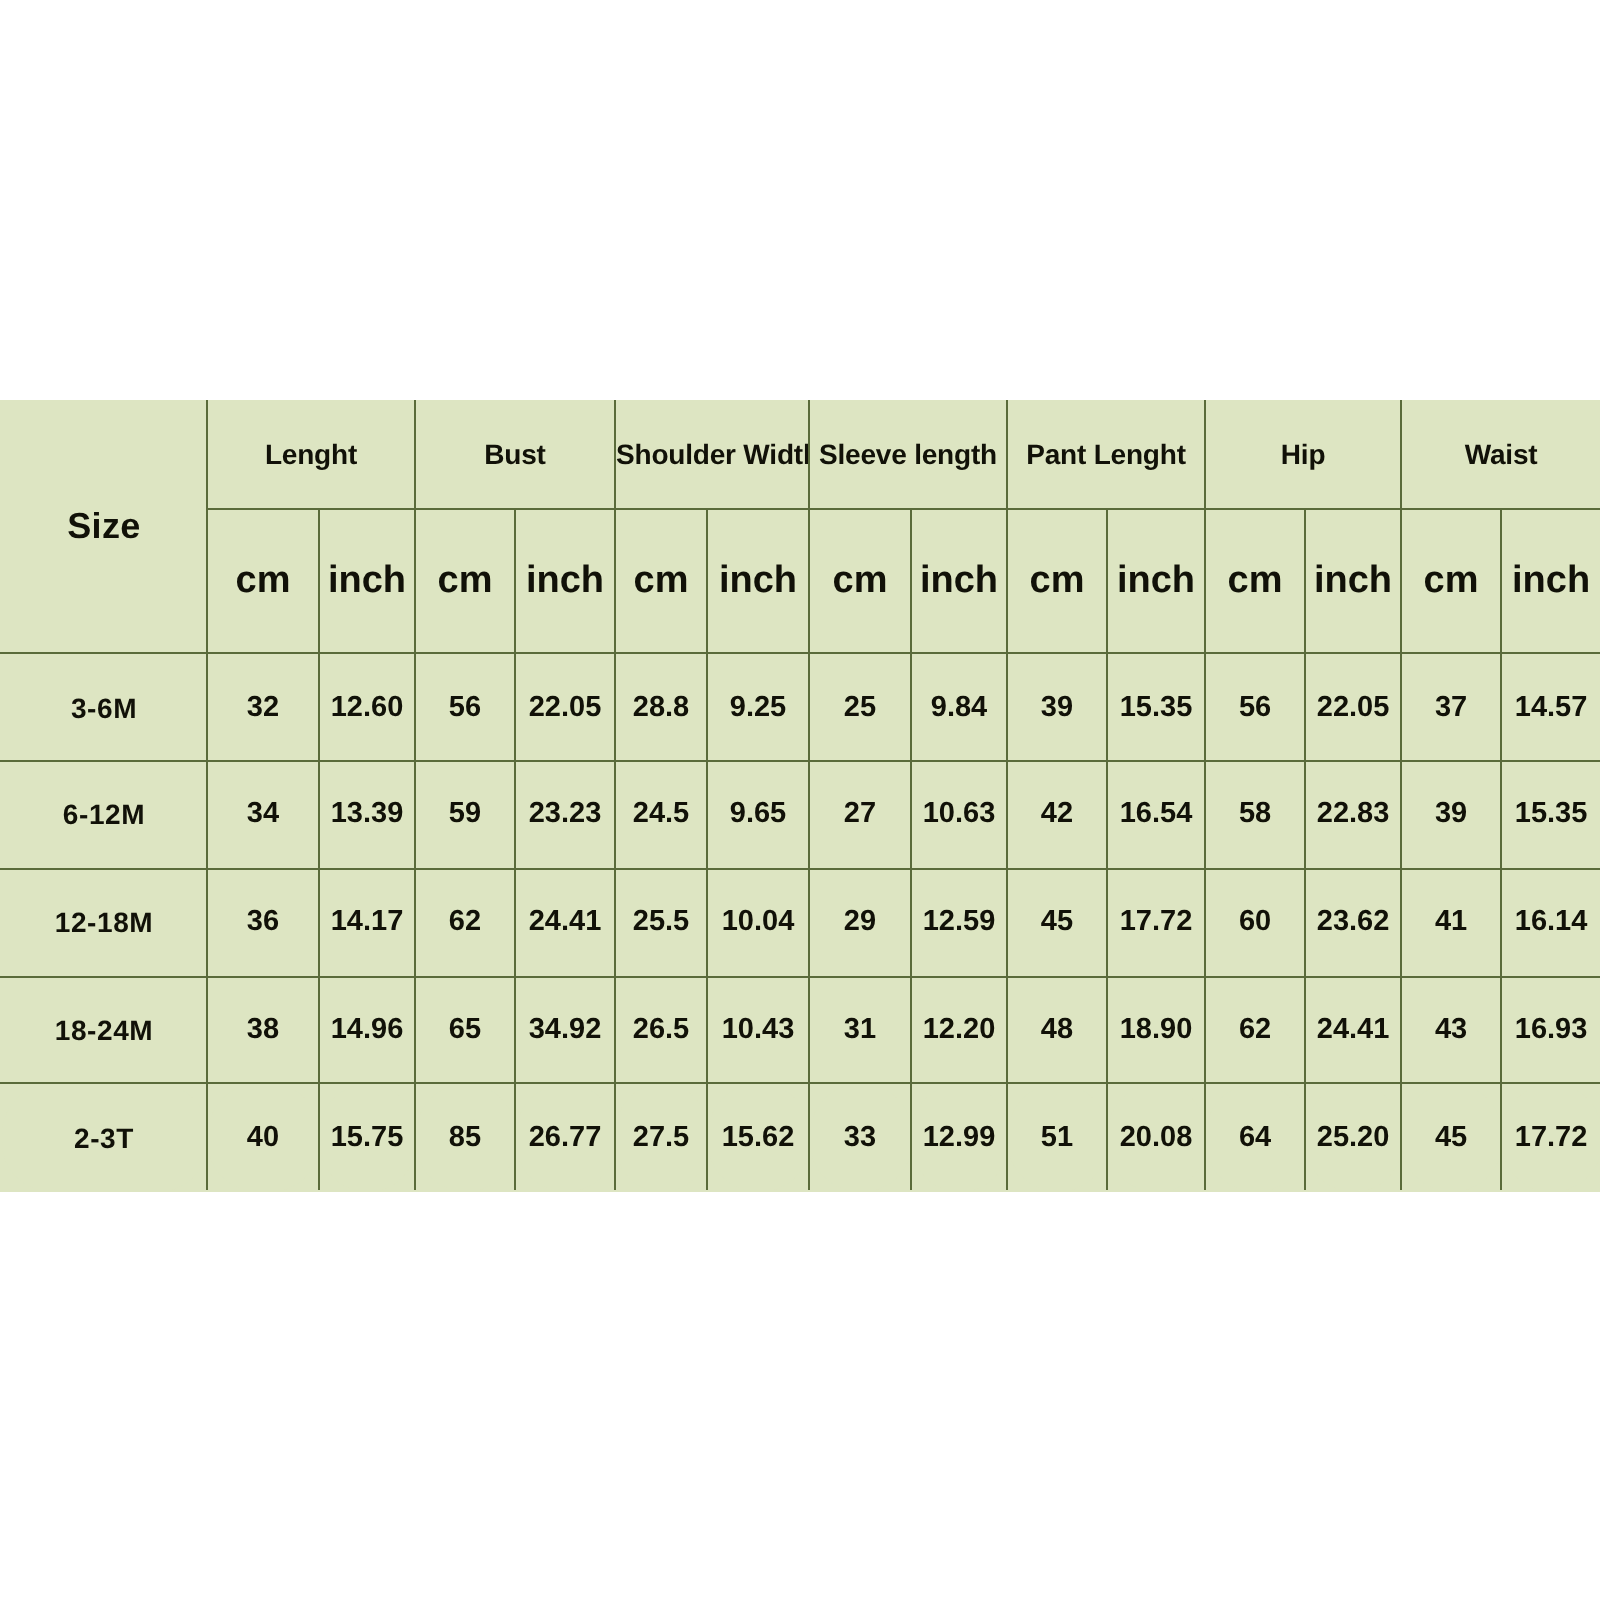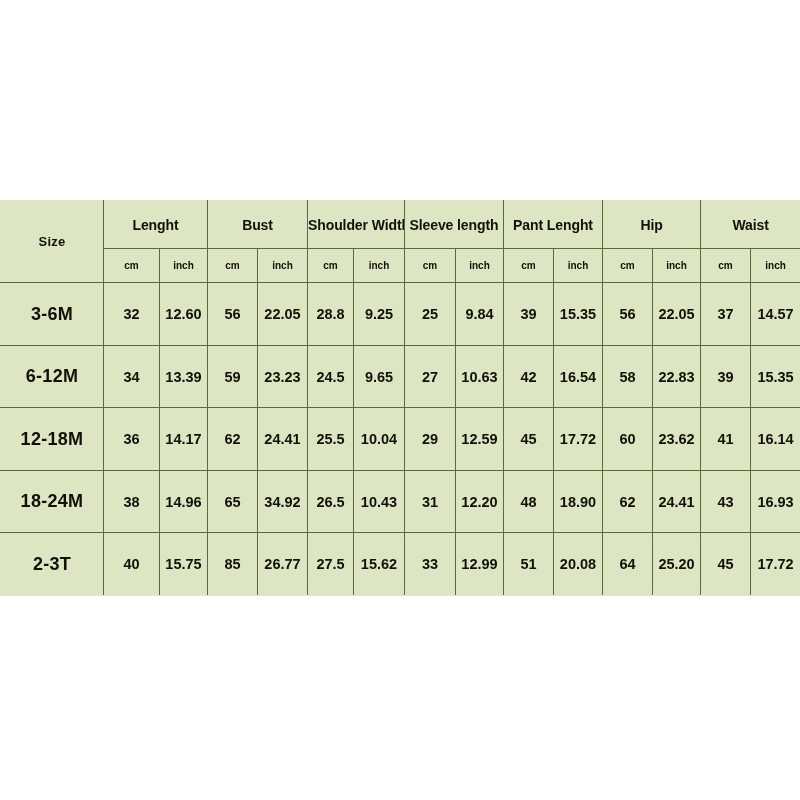--- a/index.html
+++ b/index.html
@@ -39,32 +39,32 @@
     overflow: hidden;
     white-space: nowrap;
   }
   
   table.size-chart tr:first-child td { border-top-color: #dde5c2; }
   table.size-chart tr:last-child td { border-bottom-color: #dde5c2; border-radius: 25px; }
   table.size-chart td:first-child { border-left-color: #dde5c2; }
   table.size-chart td:last-child { border-right-color: #dde5c2; }
 
   td.size-head {
-    font-size: 13px;
+    font-size: 18px;
     letter-spacing: 0.2px;
   }
   td.group-head {
     font-size: 14px;
     letter-spacing: -0.1px;
   }
   td.unit-head {
-    font-size: 10px;
+    font-size: 19px;
   }
   td.size-label {
-    font-size: 18px;
+    font-size: 14px;
     letter-spacing: 0.3px;
   }
   td.num {
     font-size: 14.5px;
   }
 </style>
 </head>
 <body>
 
 <div id="size-chart-wrap">

